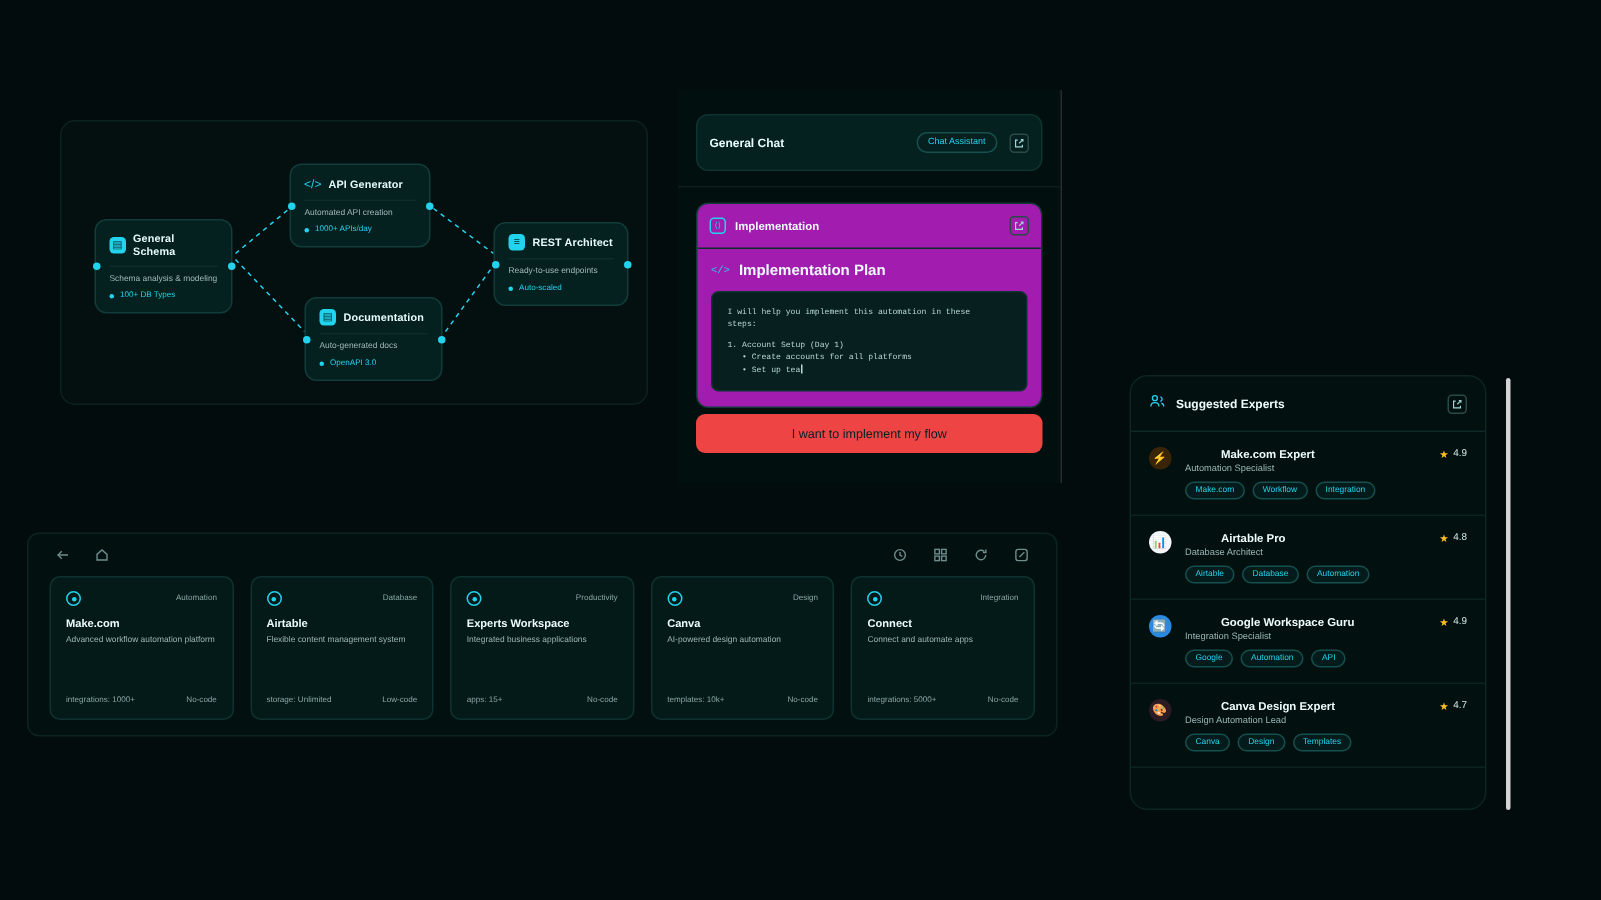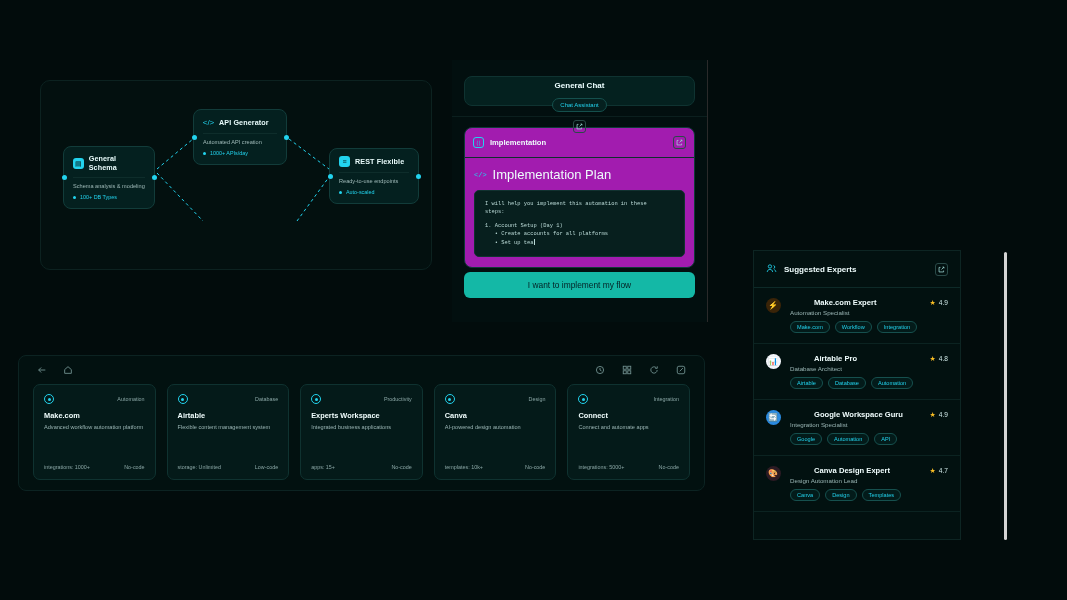--- a/index.html
+++ b/index.html
@@ -50,21 +50,21 @@
   .flow-svg { position: absolute; inset: 0; width: 100%; height: 100%; }
 
   
   .chat-panel {
     position: absolute; left: 452px; top: 60px; width: 256px; height: 262px;
     background: #020f0f; border-right: 1px solid #2a2a2a;
   }
   .chat-header-wrap { padding: 16px 12px 10px 12px; border-bottom: 1px solid #0b1f1e;}
   .chat-header {
     background: #04211f; border: 1px solid #0f3331; border-radius: 8px;
-    height: 30px; display: flex; align-items: center; padding: 4px 8px; gap: 8px; flex-direction: column;
+    height: 30px; display: flex; align-items: center; padding: 18px 8px; gap: 8px;
   }
   .chat-title { font-size: 8px; font-weight: bold; color: #ecfeff; flex: 1; }
   .badge-assistant {
     font-size: 6px; color: #22d3ee; border: 1px solid #15504d;
     background: #05201f; border-radius: 20px; padding: 3px 7px; white-space: nowrap;
   }
   .icon-btn {
     width: 13px; height: 13px; border: 1px solid #2a4a48; border-radius: 3px;
     display: flex; align-items: center; justify-content: center; color: #9fd8d6;
     flex: none;
@@ -77,44 +77,44 @@
     display: flex; align-items: center; gap: 6px; padding: 8px;
     border-bottom: 1px solid #0e2e2c;
   }
   .impl-head-ico {
     width: 11px; height: 11px; border: 1px solid #22d3ee; border-radius: 3px;
     color: #22d3ee; font-size: 5.5px; display: flex; align-items: center; justify-content: center;
   }
   .impl-head-title { font-size: 7.6px; font-weight: bold; color: #eefcfc; flex: 1;}
   .impl-plan-row { display: flex; align-items: center; gap: 6px; padding: 9px 9px 6px 9px;}
   .code-ico { color: #22d3ee; font-size: 7px; font-family: "Liberation Mono", monospace;}
-  .impl-plan-title { font-size: 13px; font-weight: normal; color: #eefcfc;}
+  .impl-plan-title { font-size: 10px; font-weight: bold; color: #eefcfc;}
   .code-block {
     margin: 2px 9px 10px 9px; background: #071f1e; border: 1px solid #113230;
     border-radius: 5px; padding: 9px 10px; min-height: 54px;
   }
   .code-line {
     font-family: "Liberation Mono", monospace; font-size: 5.4px;
     color: #b9d9d6; line-height: 1.55; white-space: pre;
   }
   .code-line.blank { height: 5px; }
   .caret { display:inline-block; width:1px; height:6px; background:#b9d9d6;
            vertical-align:-1px; }
   .cta-wrap { padding: 4px 12px 0 12px; }
   .cta-btn {
-    width: 100%; height: 26px; background: #14b8a6; border: none; border-radius: 6px;
+    width: 100%; height: 26px; background: #ef4444; border: none; border-radius: 6px;
     color: #042024; font-size: 8.4px; font-weight: normal;
     display: flex; align-items: center; justify-content: center; cursor: pointer;
     font-family: "Liberation Sans", sans-serif;
   }
 
   
   .experts-panel {
-    position: absolute; left: 753px; top: 250px; width: 208px; height: 290px;
-    background: #021110; border: 1px solid #0d2523; border-radius: 0;
+    position: absolute; left: 753px; top: 250px; width: 238px; height: 290px;
+    background: #021110; border: 1px solid #0d2523; border-radius: 12px;
   }
   .experts-head {
     display: flex; align-items: center; gap: 7px; padding: 9px 12px;
     border-bottom: 1px solid #0d2a28;
   }
   .experts-head-title { font-size: 8px; font-weight: bold; color: #eefcfc; flex: 1;}
   .expert-row { display: flex; gap: 9px; padding: 10px 12px; border-bottom: 1px solid #0b2321;}
   .avatar {
     width: 15px; height: 15px; border-radius: 50%; flex: none;
     display: flex; align-items: center; justify-content: center; font-size: 8px;
@@ -200,27 +200,40 @@
         <span class="node-ico ico-api">&lt;/&gt;</span>
         <span class="node-title">API Generator</span>
       </div>
       <div class="node-sub">Automated API creation</div>
       <div class="node-metric">
         <span class="dot-s"></span>
         <span>1000+ APIs/day</span>
       </div>
     </div>
 
+    <div class="node" id="node-doc">
+      <span class="port l"></span>
+      <span class="port r"></span>
+      <div class="node-head">
+        <span class="node-ico ico-doc">▤</span>
+        <span class="node-title">Documentation</span>
+      </div>
+      <div class="node-sub">Auto-generated docs</div>
+      <div class="node-metric">
+        <span class="dot-s"></span>
+        <span>OpenAPI 3.0</span>
+      </div>
+    </div>
 
     <div class="node" id="node-rest">
       <span class="port l"></span>
       <span class="port r"></span>
       <div class="node-head">
         <span class="node-ico ico-rest">≡</span>
-        <span class="node-title">REST Flexible</span>
+        <span class="node-title">REST Architect</span>
       </div>
       <div class="node-sub">Ready-to-use endpoints</div>
       <div class="node-metric">
         <span class="dot-s"></span>
         <span>Auto-scaled</span>
       </div>
     </div>
   </div>
 
   <div class="chat-panel">

